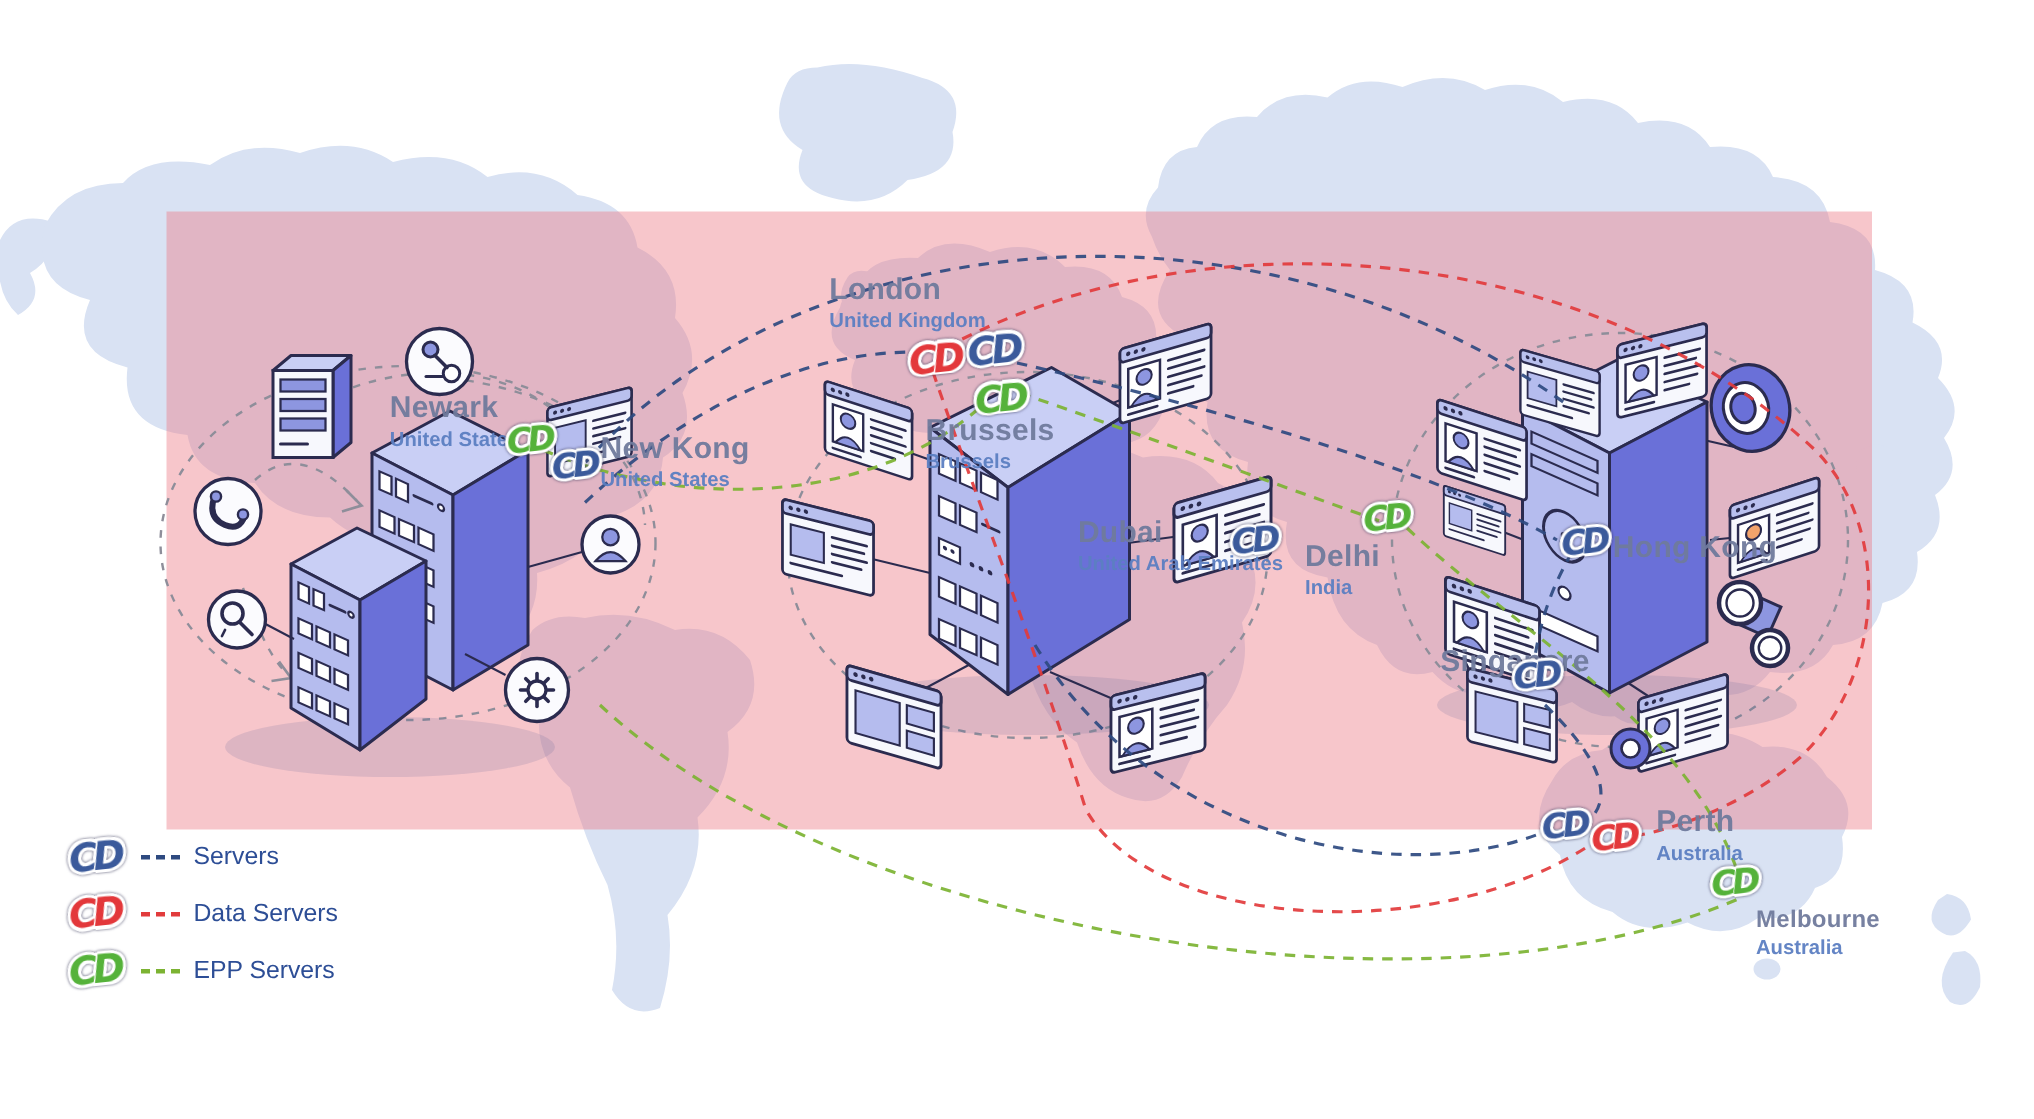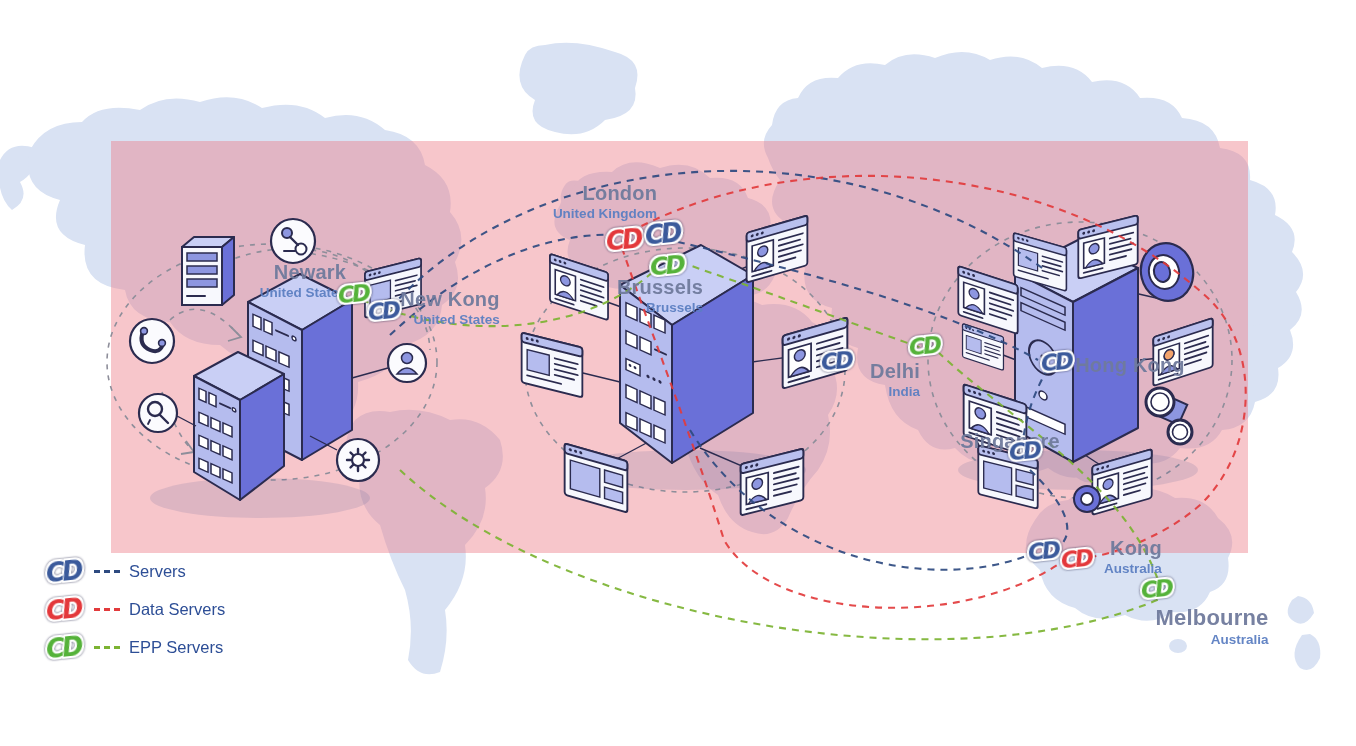--- a/index.html
+++ b/index.html
@@ -54,34 +54,34 @@
   .mk-brussels-epp{left:650px;top:253px;font-size:25px}
   .mk-dubai-server{left:821px;top:350px}
   .mk-delhi-epp{left:909px;top:335px}
   .mk-singapore-server{left:1009px;top:440px}
   .mk-hongkong-server{left:1041px;top:351px}
   .mk-perth-server{left:1028px;top:540px}
   .mk-perth-dc{left:1061px;top:548px}
   .mk-melbourne-epp{left:1141px;top:578px}
 
   
-  .city{position:absolute;z-index:25;text-align:right;transform:translateX(-50%);pointer-events:none}
+  .city{position:absolute;z-index:25;text-align:left;transform:translateX(-50%);pointer-events:none}
   .city-name{font-weight:700;font-size:20px;color:var(--city_name);opacity:.95;letter-spacing:.2px}
   .city-country{font-weight:700;font-size:13.5px;color:var(--city_country);opacity:.95;margin-top:1px;white-space:nowrap}
   .ct-newark{left:303px;top:261px}
   .ct-newyork{left:450px;top:288px}
   .ct-london{left:605px;top:182px}
   .ct-brussels{left:660px;top:276px}
   .ct-dubai{left:787px;top:344px}
   .ct-delhi{left:895px;top:360px}
   .ct-singapore{left:1010px;top:430px}
   .ct-hongkong{left:1130px;top:354px}
   .ct-perth{left:1133px;top:537px}
   .ct-melbourne{left:1212px;top:605px}
-  .ct-melbourne .city-name{font-size:22px}
+  .ct-melbourne .city-name{font-size:16px}
 
   
   .legend{position:absolute;left:46px;top:552px;z-index:35}
   .legend-row{display:flex;align-items:center;height:38px}
   .legend-row .cd{position:static;transform:rotate(-6deg);font-size:26px;width:48px;flex:0 0 48px}
   .legend-dashes{width:26px;height:0;margin-right:9px;border-top:3px dashed currentColor}
   .ld-blue{color:var(--line_navy)} .ld-red{color:var(--line_red)} .ld-green{color:var(--line_green)}
   .legend-label{font-size:16.5px;color:var(--legend_text)}
 </style>
 </head>
@@ -419,32 +419,36 @@
   <div class="city-country">United States</div>
 </div>
 <div class="city ct-london">
   <div class="city-name">London</div>
   <div class="city-country">United Kingdom</div>
 </div>
 <div class="city ct-brussels">
   <div class="city-name">Brussels</div>
   <div class="city-country">Brussels</div>
 </div>
+<div class="city ct-dubai">
+  <div class="city-name">Dubai</div>
+  <div class="city-country">United Arab Emirates</div>
+</div>
 <div class="city ct-delhi">
   <div class="city-name">Delhi</div>
   <div class="city-country">India</div>
 </div>
 <div class="city ct-singapore">
   <div class="city-name">Singapore</div>
 </div>
 <div class="city ct-hongkong">
   <div class="city-name">Hong Kong</div>
 </div>
 <div class="city ct-perth">
-  <div class="city-name">Kong</div>
+  <div class="city-name">Perth</div>
   <div class="city-country">Australia</div>
 </div>
 <div class="city ct-melbourne">
   <div class="city-name">Melbourne</div>
   <div class="city-country">Australia</div>
 </div>
 
 <span class="cd cd-green mk-newark-epp">CD</span>
 <span class="cd cd-blue mk-newyork-server">CD</span>
 <span class="cd cd-red mk-london-dc">CD</span>

